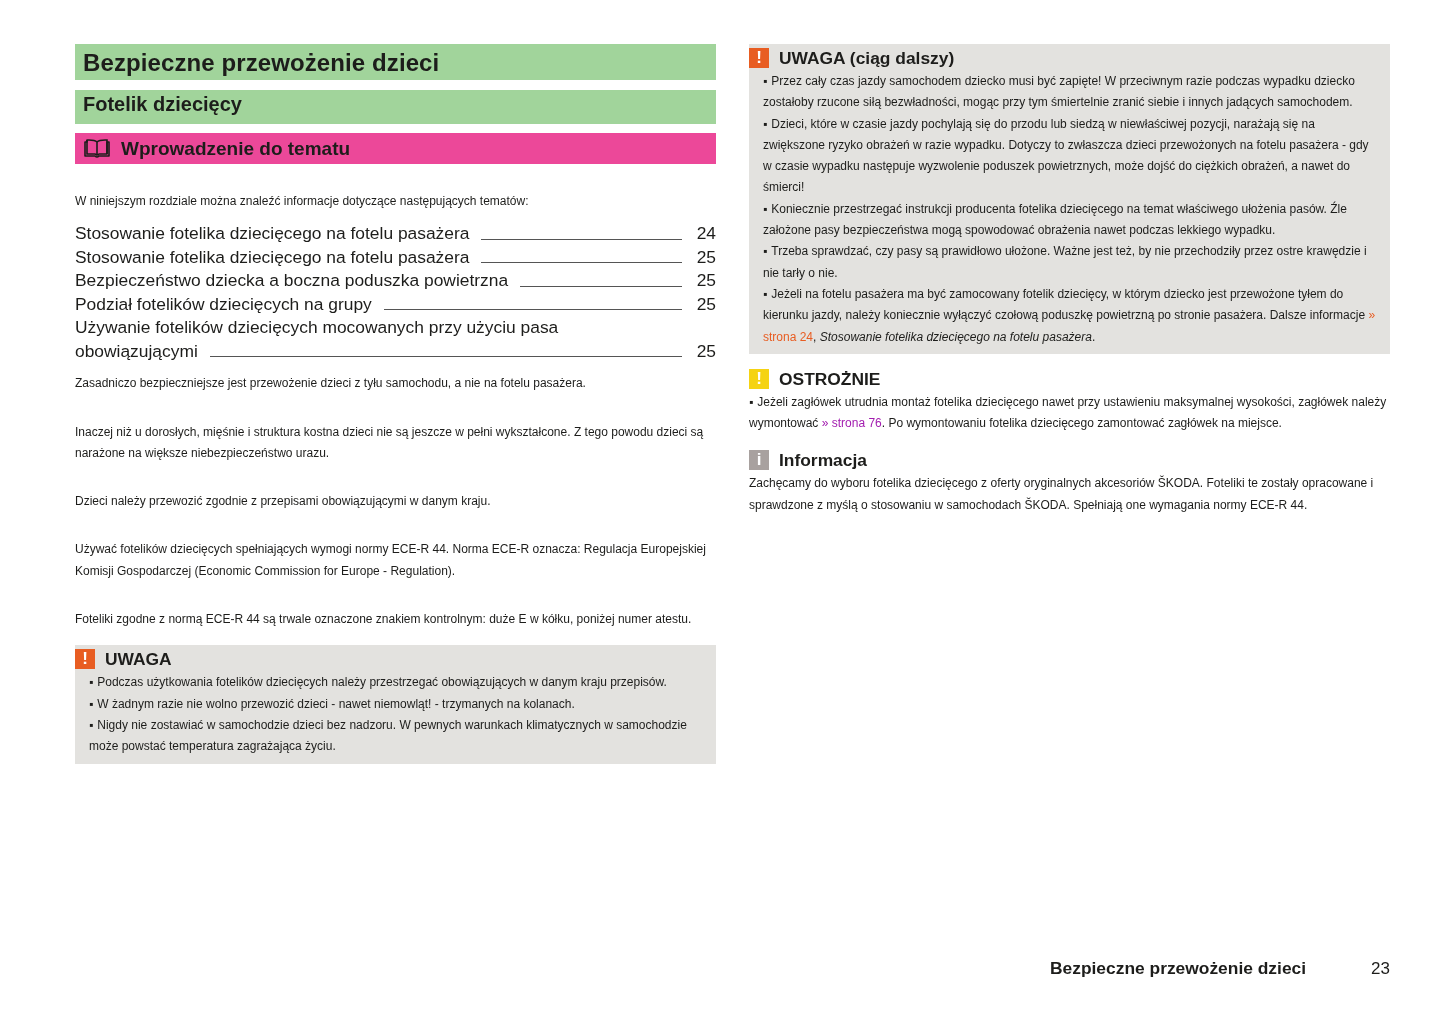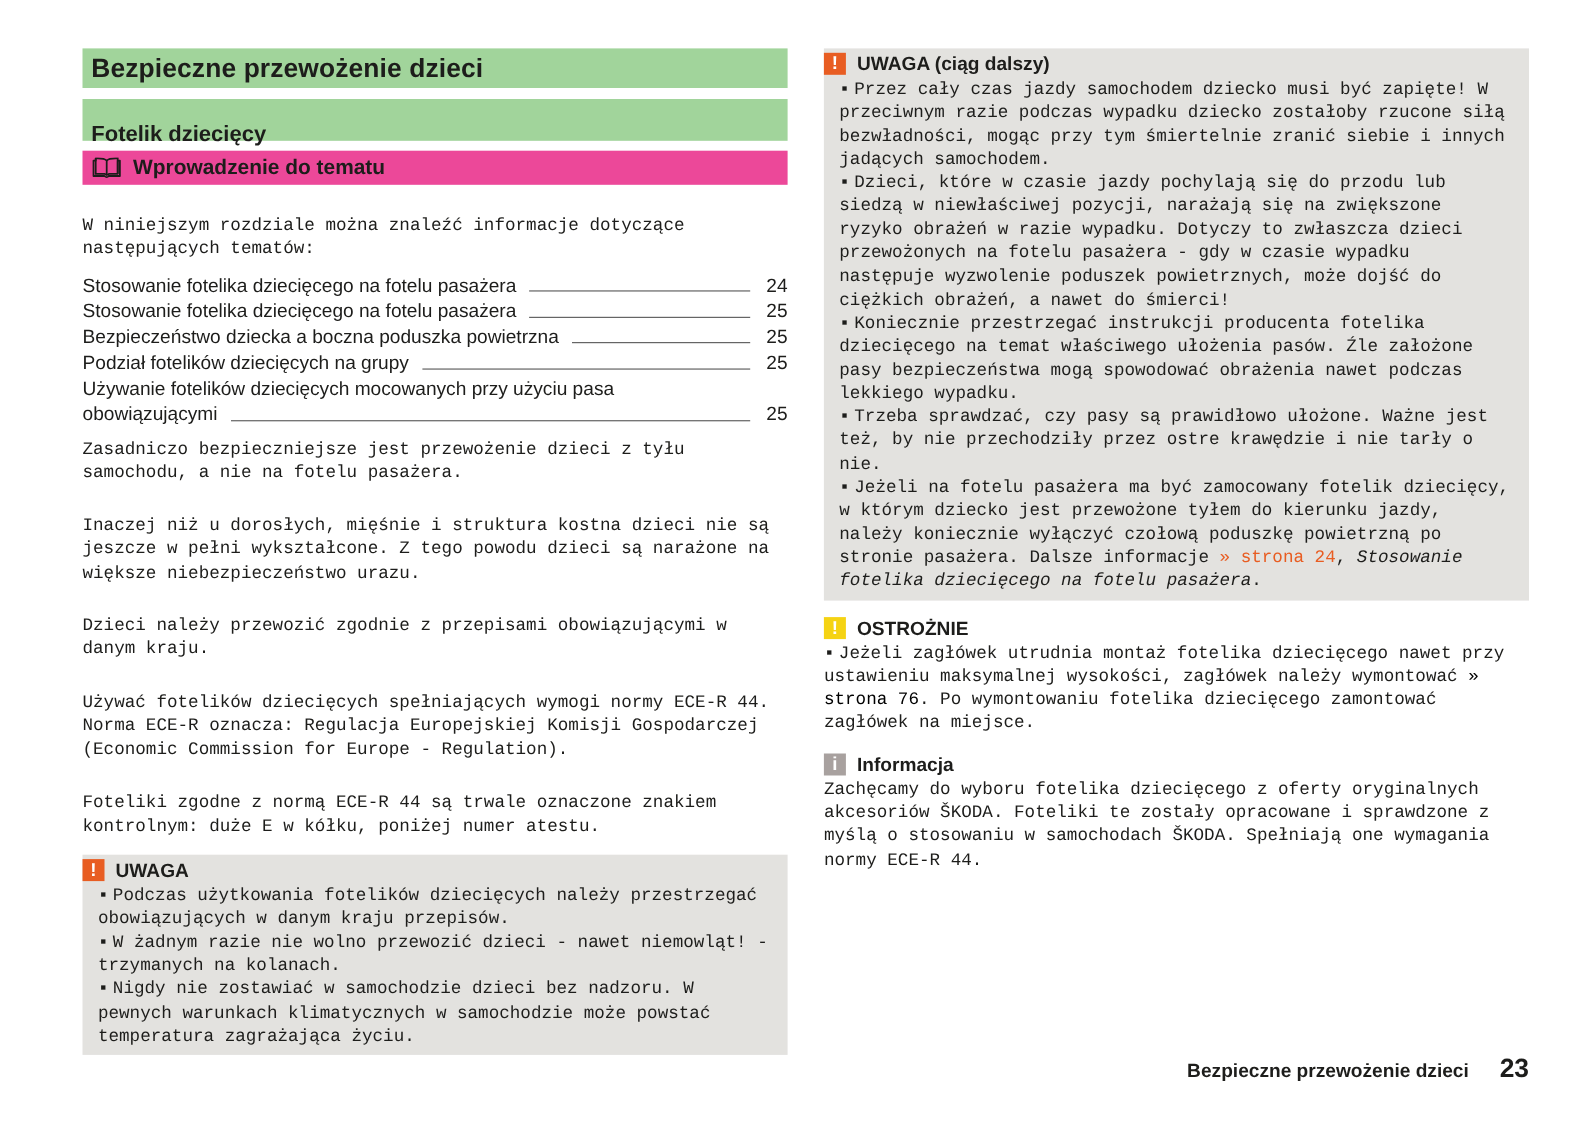--- a/index.html
+++ b/index.html
@@ -15,36 +15,36 @@
     .col-right { left: 749px; }
 
     .h1 {
       background: #a1d49b; height: 36px; padding: 4px 8px;
       font-size: 24px; font-weight: bold; color: #1d1d1b; line-height: 30px;
       font-family: "Liberation Sans", sans-serif;
       letter-spacing: 0.1px;
     }
     .h2 {
       margin-top: 10px;
-      background: #a1d49b; height: 34px; padding: 19px 8px;
+      background: #a1d49b; height: 34px; padding: 1px 8px;
       font-size: 20px; font-weight: bold; line-height: 26px;
       font-family: "Liberation Sans", sans-serif;
     }
     .h3 {
       margin-top: 9px;
       background: #ec4899; height: 31px; padding: 3px 8px;
       font-size: 19px; font-weight: bold; line-height: 25px;
       display: flex; align-items: center; gap: 10px;
       font-family: "Liberation Sans", sans-serif;
     }
     .book-icon { width: 28px; height: 20px; display: inline-block; }
 
     .txt {
-      font-family: Liberation Mono, monospace;
-      font-size: 16px; line-height: 21.3px; color: #1d1d1b;
+      font-family: Liberation Sans, sans-serif;
+      font-size: 12px; line-height: 21.3px; color: #1d1d1b;
     }
     p.txt { margin-top: 27px; }
     .intro { margin-top: 10px; }
 
     .toc { margin-top: 10px; }
     .toc-row {
       display: flex; align-items: flex-end;
       font-family: "Liberation Sans", sans-serif;
       font-size: 17.4px; line-height: 23.5px;
     }
@@ -77,30 +77,30 @@
     .box-body { margin-top: 2px; }
     .bullet::before { content: "\25AA"; margin-right: 4px; }
 
     .plain-title {
       display: flex; align-items: center; gap: 10px;
       font-family: "Liberation Sans", sans-serif;
       font-weight: bold; font-size: 17.4px; line-height: 22px;
     }
 
     .link-orange { color: #e85d22; }
-    .link-green { color: #000000; }
+    .link-green { color: #a21caf; }
     .ital { font-style: italic; }
 
     .footer {
       position: absolute; top: 958px; right: 55px;
       display: flex; align-items: baseline; gap: 28px;
       font-family: "Liberation Sans", sans-serif;
     }
     .footer .ft { font-size: 17.4px; font-weight: bold; }
-    .footer .pn { font-size: 24px; font-weight: bold; }
+    .footer .pn { font-size: 17px; font-weight: normal; margin-left: 37px; }
   </style>
 </head>
 <body>
 
 <div class="page">
 
   <div class="col col-left">
     <div class="h1">Bezpieczne przewożenie dzieci</div>
     <div class="h2">Fotelik dziecięcy</div>
     <div class="h3">

